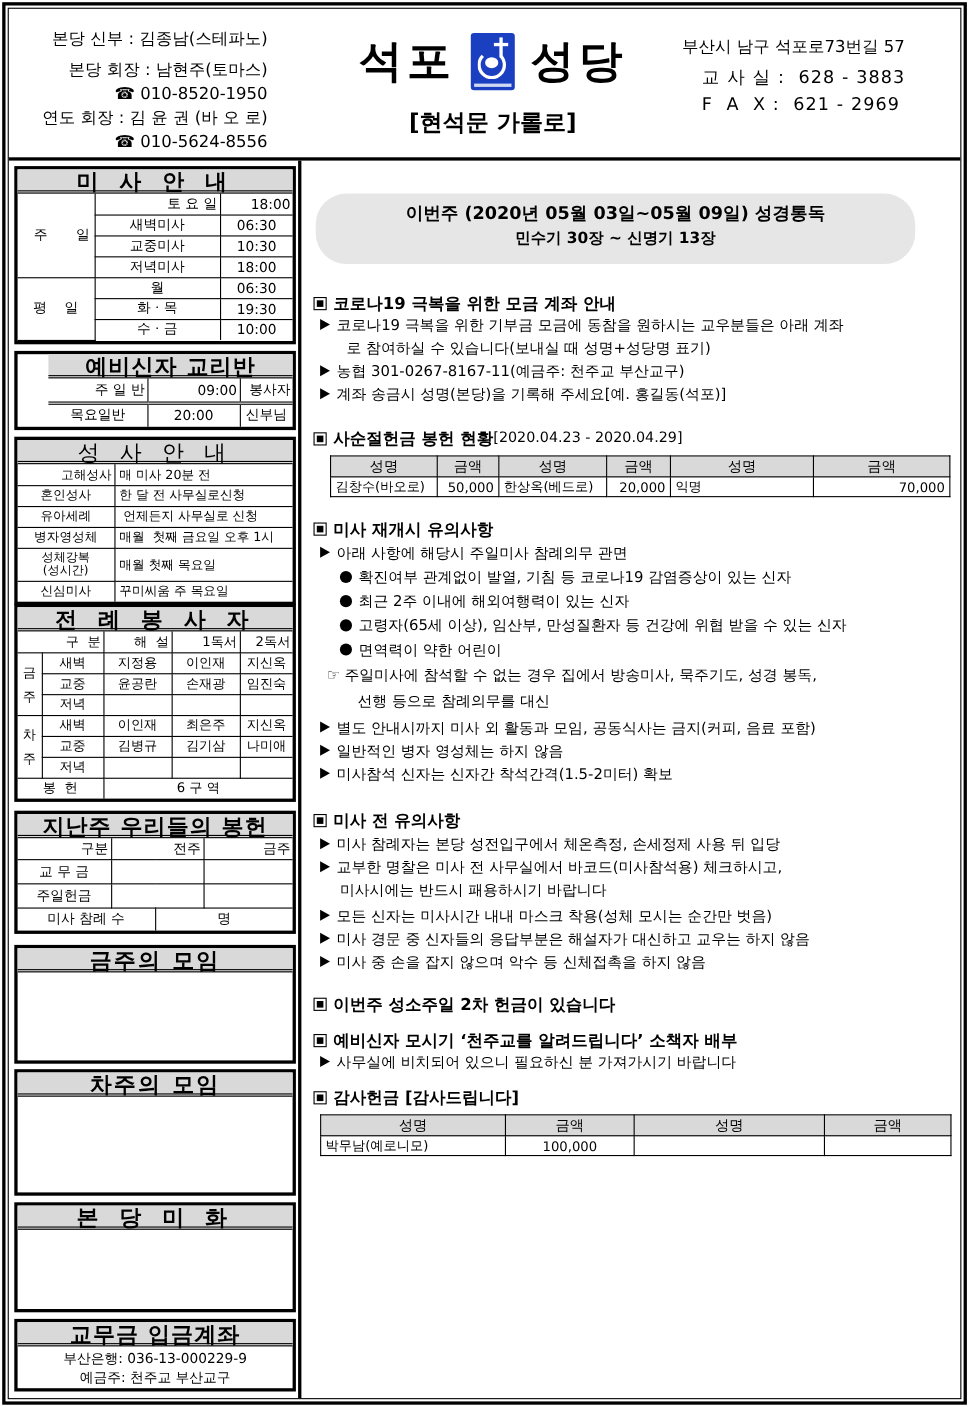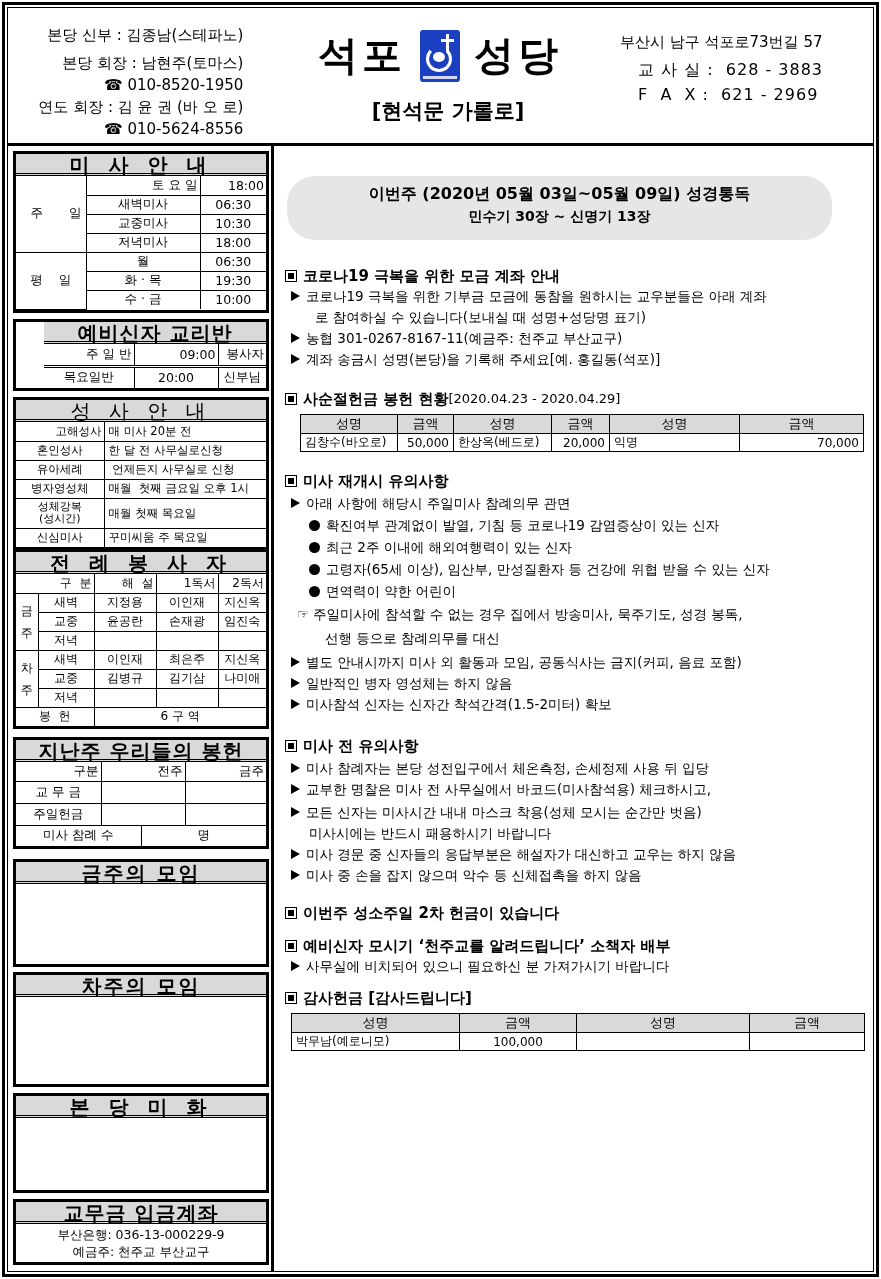--- a/index.html
+++ b/index.html
@@ -9,21 +9,21 @@
   
   .frame { position: absolute; left: 2px; top: 2px; width: 877px; height: 1275px; border: 3px solid #000; }
   .frame-inner { position: absolute; left: 7px; top: 7px; width: 867px; height: 1265px; border: 1px solid #000; }
 
   
   .header { position: absolute; left: 8px; top: 8px; width: 865px; height: 138px; border-bottom: 3px solid #000; }
   .hdr-left { position: absolute; left: 12px; top: 16px; font-size: 15px; line-height: 22px; text-align: right; }
   .hdr-left .row { white-space: pre; }
   .hdr-left .phone { padding-left: 84px; }
   .hdr-center { position: absolute; left: 310px; top: 20px; width: 260px; text-align: center; }
-  .title-row { display: flex; align-items: center; justify-content: flex-start; gap: 14px; }
+  .title-row { display: flex; align-items: center; justify-content: center; gap: 14px; }
   .title-word { font-family: "Liberation Sans", sans-serif; font-weight: bold; font-size: 40px; letter-spacing: 4px; }
   .logo { width: 40px; height: 52px; background: #1a3fc0; border-radius: 3px; position: relative; }
   .logo .cross-v { position: absolute; left: 26px; top: 4px; width: 3px; height: 18px; background: #fff; }
   .logo .cross-h { position: absolute; left: 21px; top: 9px; width: 13px; height: 3px; background: #fff; }
   .logo .circle { position: absolute; left: 6px; top: 16px; width: 26px; height: 26px; border: 3px solid #fff; border-radius: 50%; border-top-color: transparent; }
   .logo .dot { position: absolute; left: 13px; top: 22px; width: 12px; height: 10px; background: #fff; border-radius: 50%; }
   .logo .base { position: absolute; left: 3px; bottom: 3px; width: 34px; height: 3px; background: #fff; opacity: .8; }
   .subtitle { margin-top: 14px; font-weight: bold; font-size: 21px; }
   .hdr-right { position: absolute; left: 612px; top: 22px; font-size: 15px; line-height: 25px; }
   .hdr-right .addr { font-size: 15px; margin-bottom: 2px; }
@@ -400,22 +400,22 @@
     <div class="item"><span class="tri"></span><span>미사참석 신자는 신자간 착석간격(1.5-2미터) 확보</span></div>
   </div>
 
   <div class="sec" style="top:590px;">
     <div class="sec-head">
         <span class="sq"></span>
         <span>미사 전 유의사항</span>
       </div>
     <div class="item" style="margin-top:2px"><span class="tri"></span><span>미사 참례자는 본당 성전입구에서 체온측정, 손세정제 사용 뒤 입당</span></div>
     <div class="item"><span class="tri"></span><span>교부한 명찰은 미사 전 사무실에서 바코드(미사참석용) 체크하시고,</span></div>
+    <div class="item cont" style="padding-left:24px"><span>미사시에는 반드시 패용하시기 바랍니다</span></div>
     <div class="item" style="margin-top:2px"><span class="tri"></span><span>모든 신자는 미사시간 내내 마스크 착용(성체 모시는 순간만 벗음)</span></div>
-    <div class="item cont" style="padding-left:24px"><span>미사시에는 반드시 패용하시기 바랍니다</span></div>
     <div class="item"><span class="tri"></span><span>미사 경문 중 신자들의 응답부분은 해설자가 대신하고 교우는 하지 않음</span></div>
     <div class="item"><span class="tri"></span><span>미사 중 손을 잡지 않으며 악수 등 신체접촉을 하지 않음</span></div>
   </div>
 
   <div class="sec" style="top:757px;">
     <div class="sec-head">
         <span class="sq"></span>
         <span>이번주 성소주일 2차 헌금이 있습니다</span>
       </div>
   </div>

